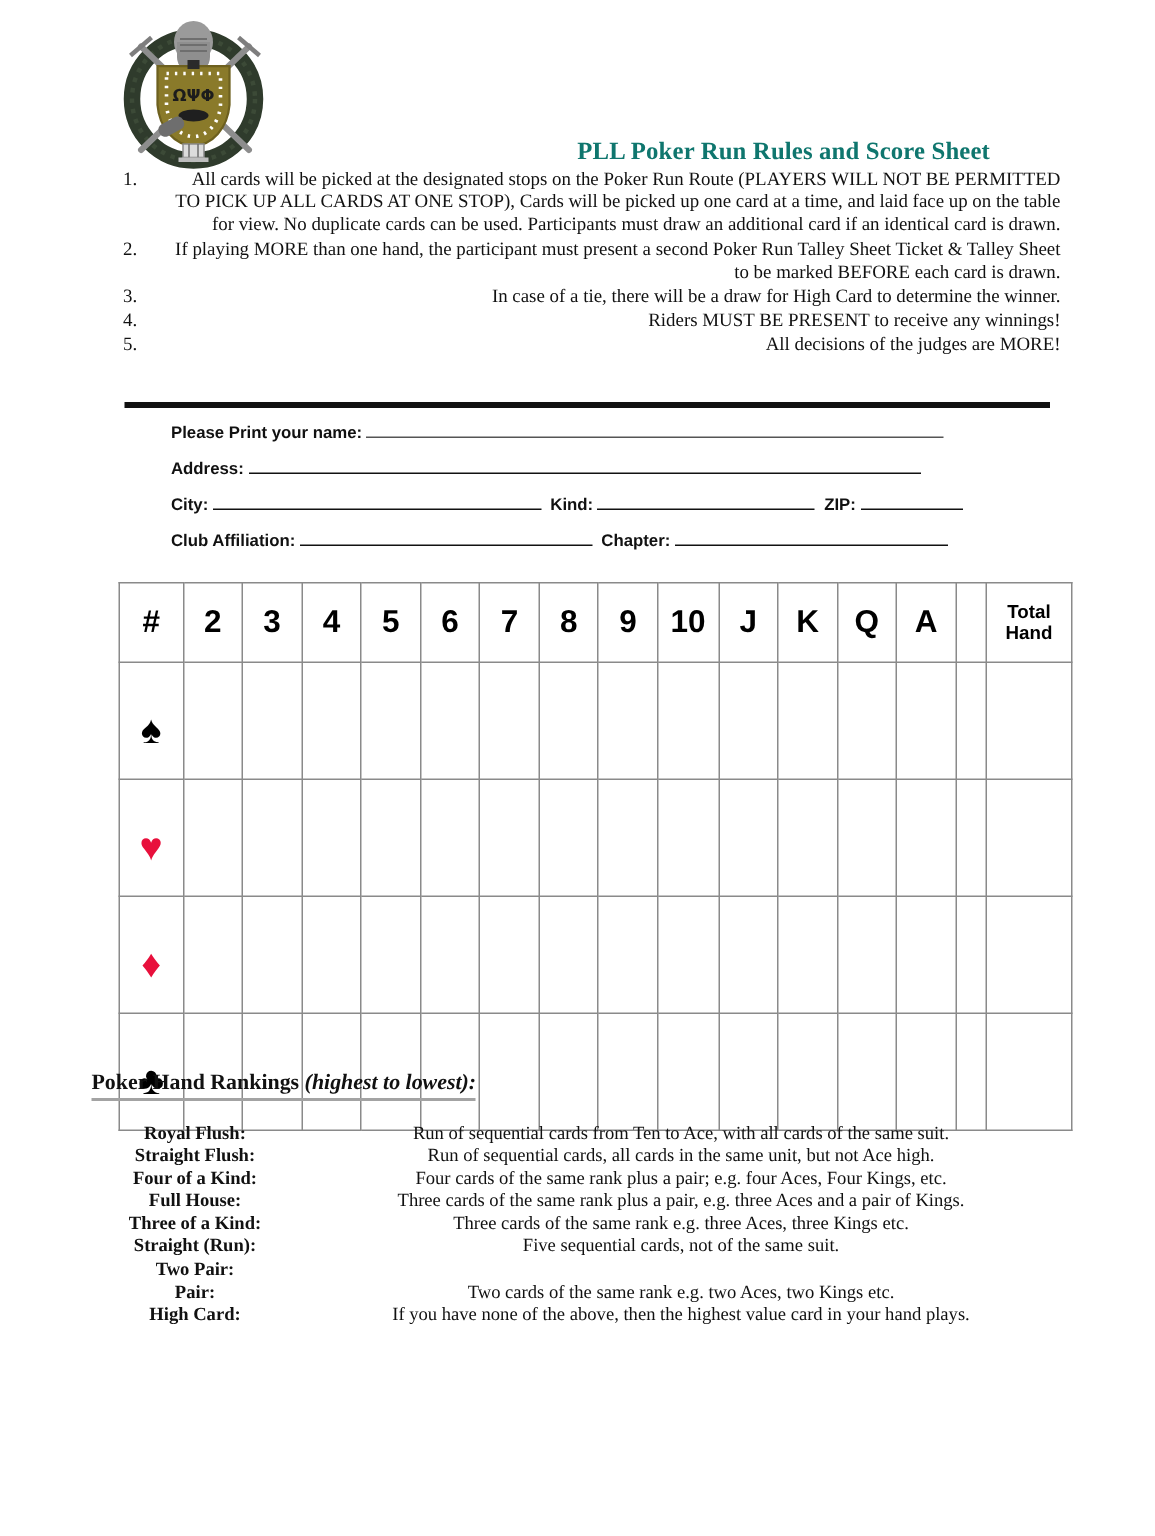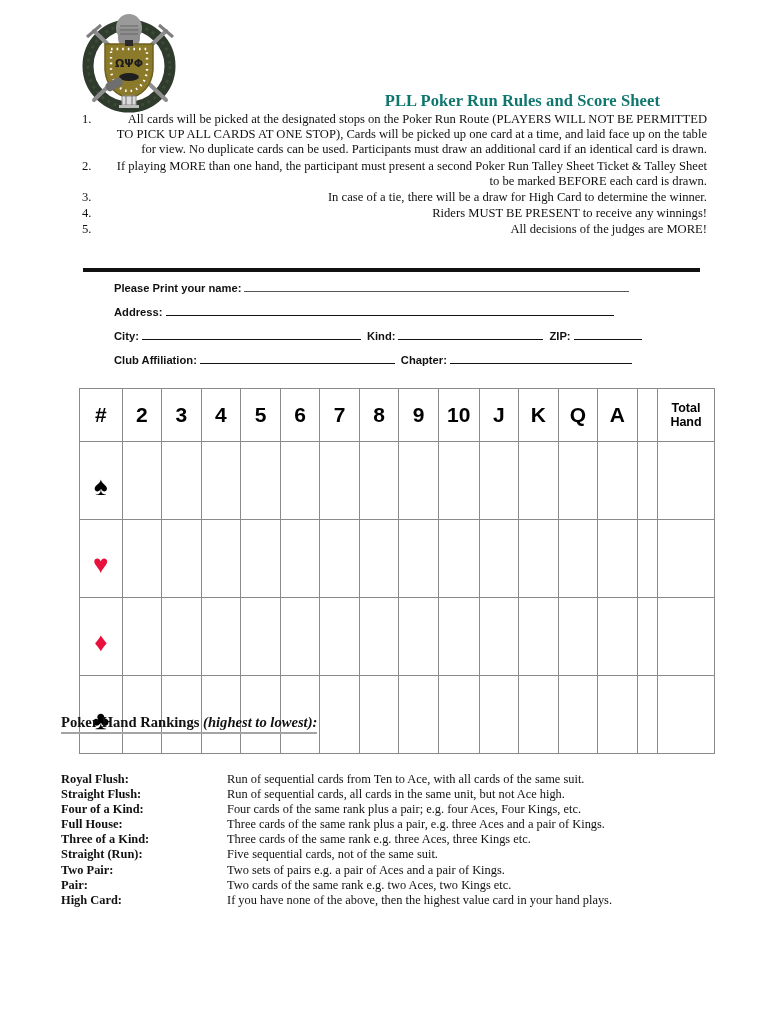--- a/index.html
+++ b/index.html
@@ -155,22 +155,23 @@
     border-bottom: 2px solid #a3a3a3;
     padding-bottom: 1px;
     line-height: 17px;
   }
   #rankings-heading .ital {
     font-style: italic;
   }
   #rankings {
     position: absolute;
     left: 61px;
-    top: 772px;
+    top: 748px;
     width: 620px;
+    text-align: center;
   }
   .rank-row {
     display: flex;
     font-size: 12.4px;
     line-height: 15.1px;
   }
   .rank-name {
     flex: 0 0 138px;
     font-weight: bold;
   }
@@ -422,21 +423,20 @@
   <div class="rank-row">
     <div class="rank-name">Three of a Kind:</div>
     <div class="rank-desc">Three cards of the same rank e.g. three Aces, three Kings etc.</div>
   </div>
   <div class="rank-row">
     <div class="rank-name">Straight (Run):</div>
     <div class="rank-desc">Five sequential cards, not of the same suit.</div>
   </div>
   <div class="rank-row">
     <div class="rank-name">Two Pair:</div>
-    <div class="rank-desc">Two sets of pairs e.g. a pair of Aces and a pair of Kings.</div>
   </div>
   <div class="rank-row">
     <div class="rank-name">Pair:</div>
     <div class="rank-desc">Two cards of the same rank e.g. two Aces, two Kings etc.</div>
   </div>
   <div class="rank-row">
     <div class="rank-name">High Card:</div>
     <div class="rank-desc">If you have none of the above, then the highest value card in your hand plays.</div>
   </div>
 </div>

